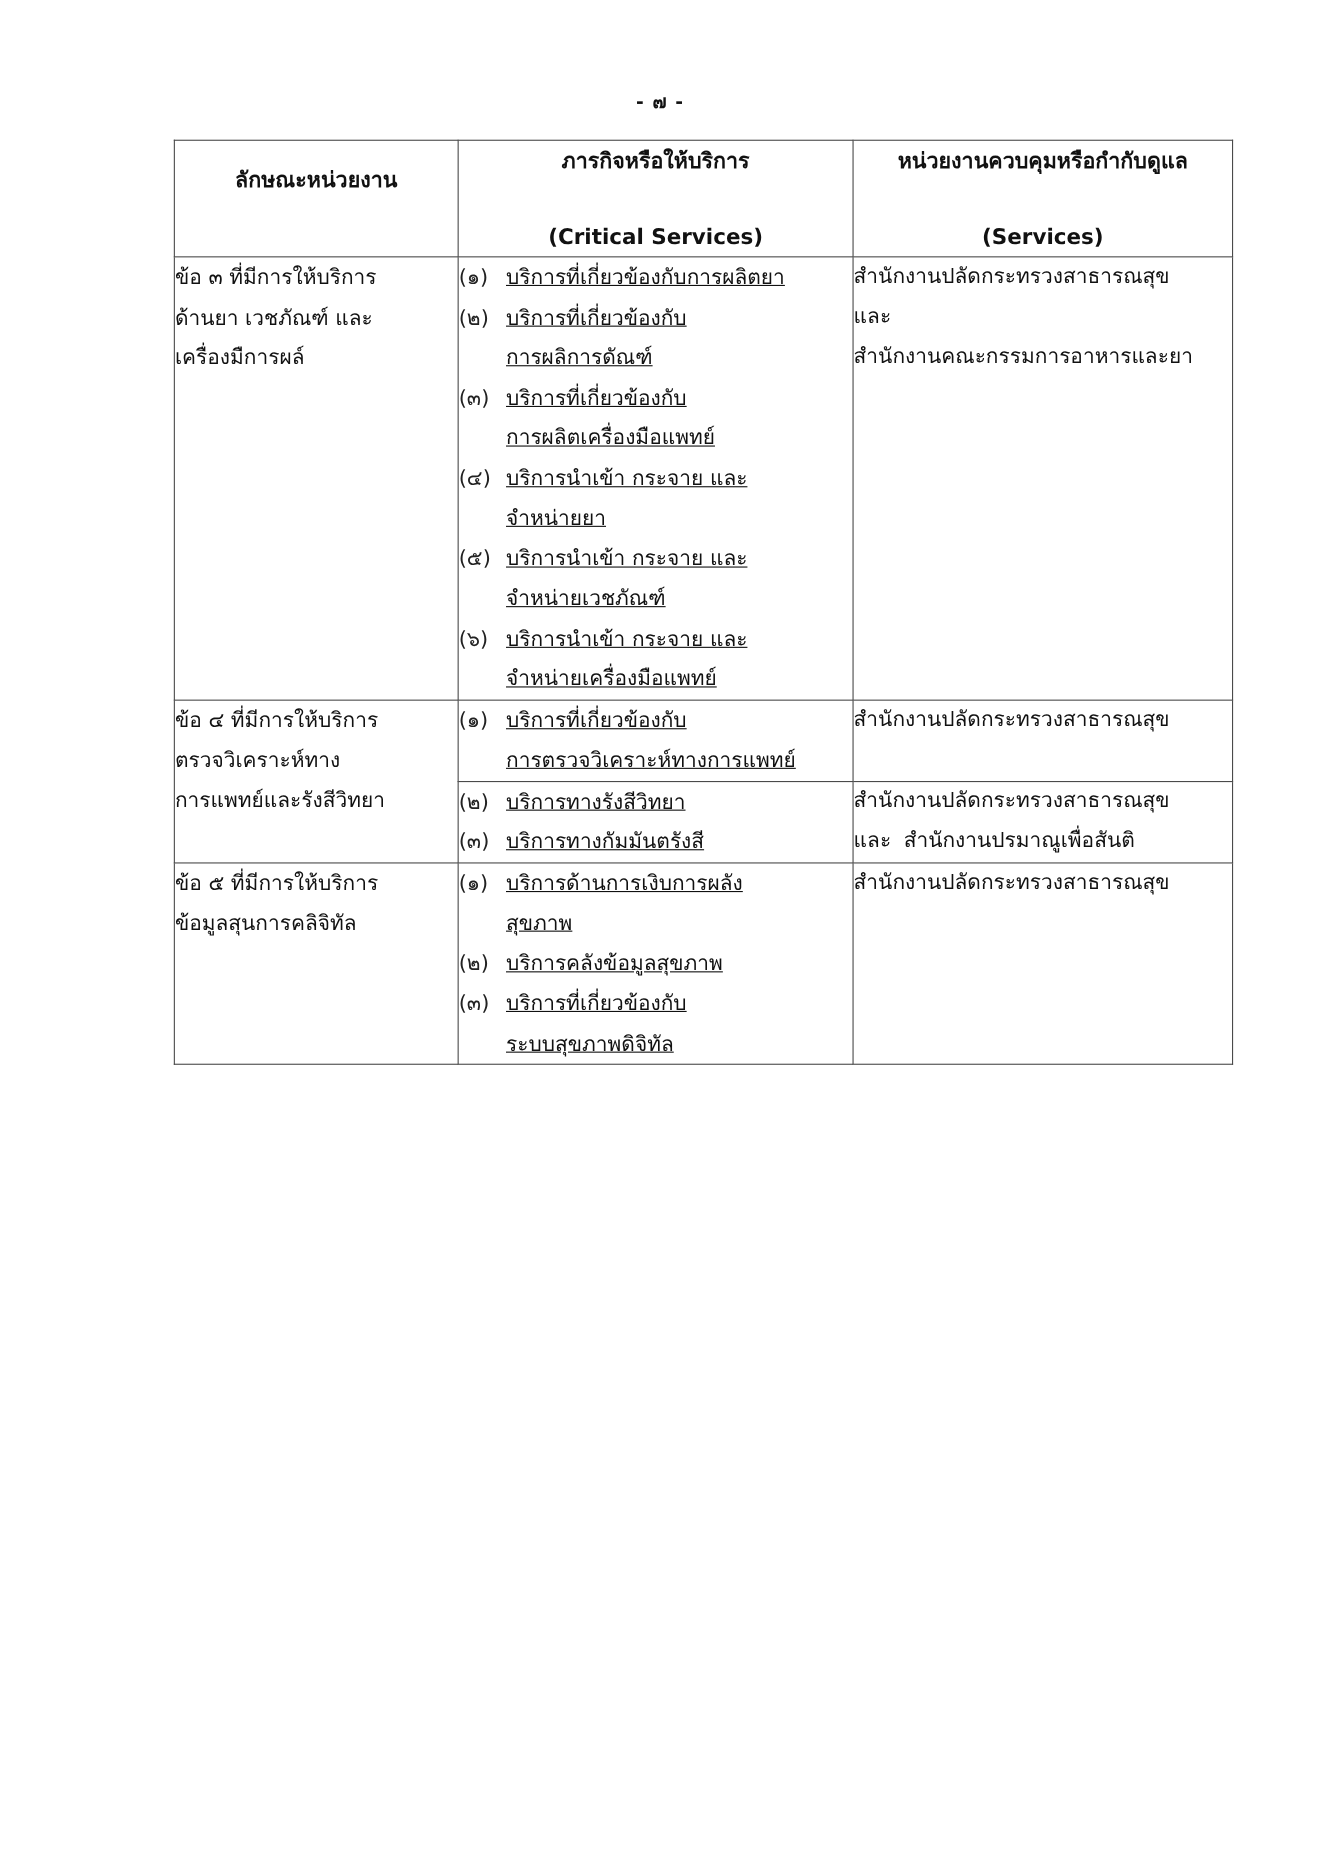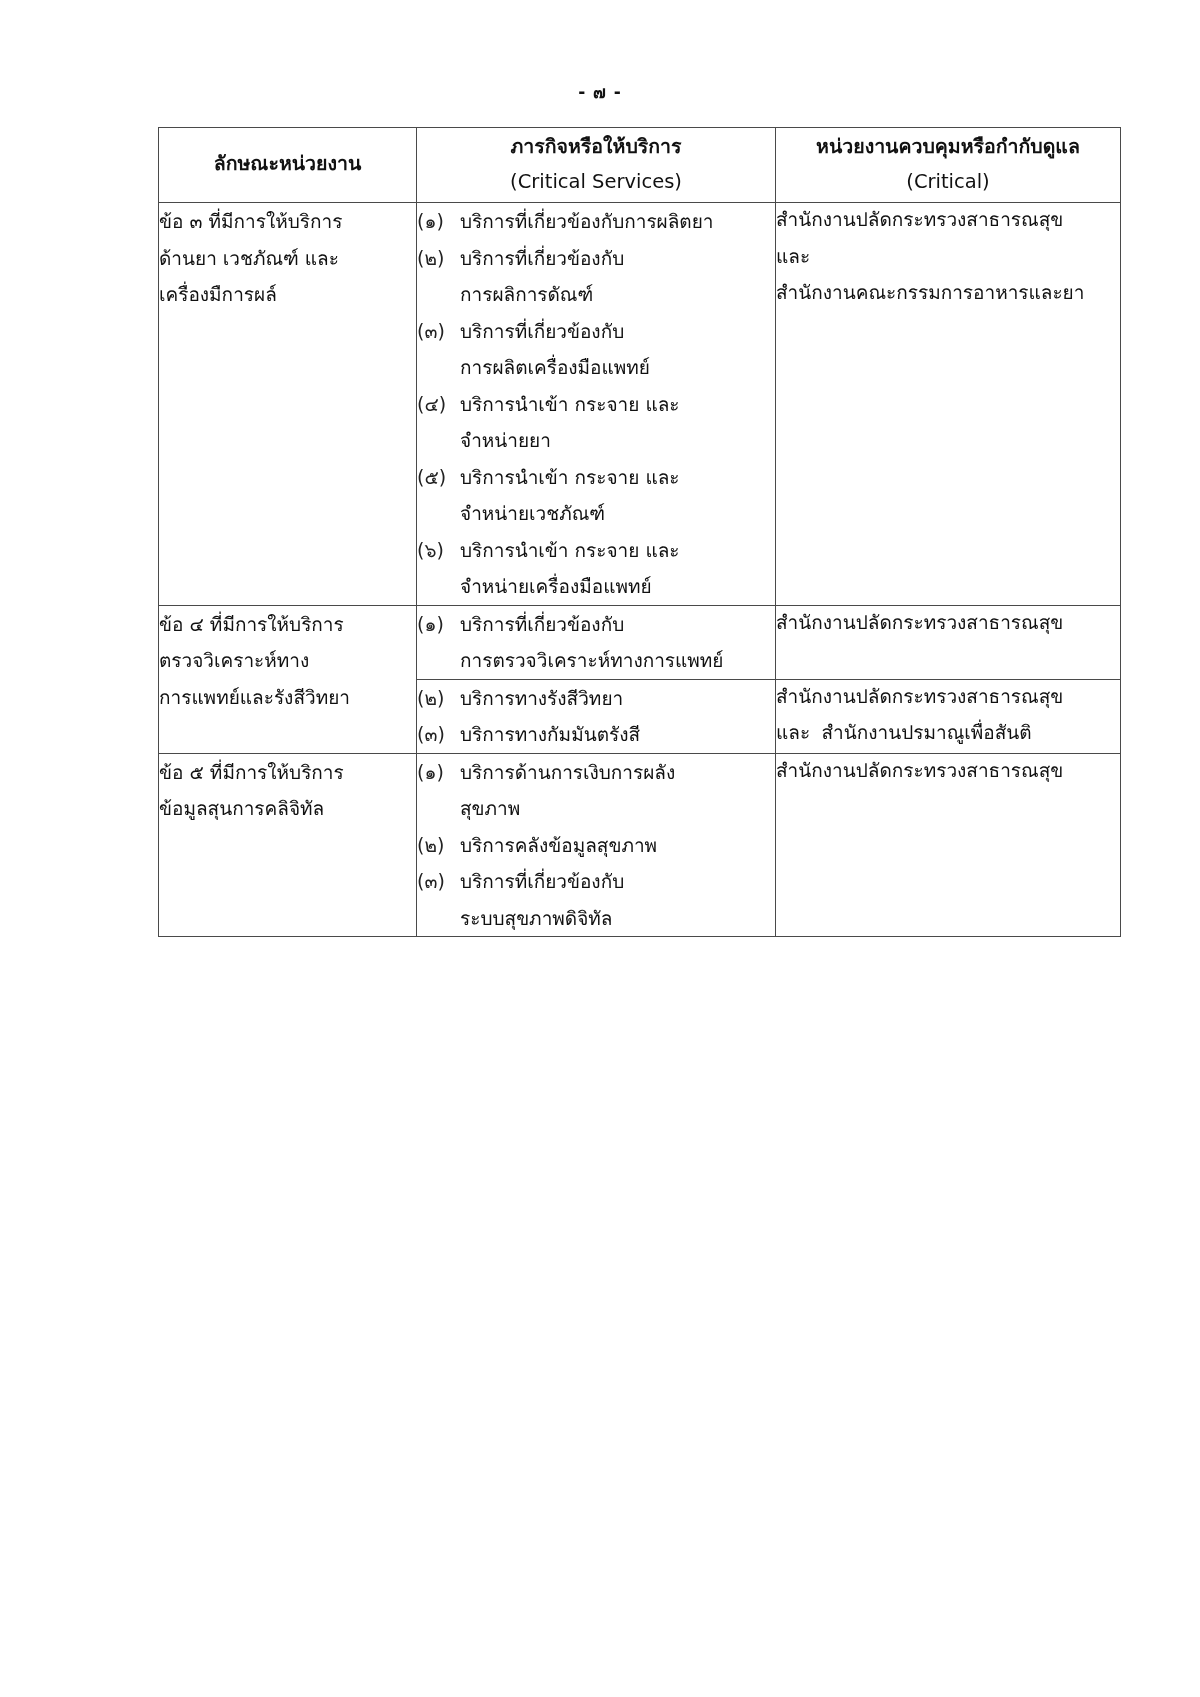--- a/index.html
+++ b/index.html
@@ -21,26 +21,26 @@
     border: 1.4px solid #4a4a4a; vertical-align: top; padding: 0;
   }
   col.c1 { width: 258px; }
   col.c2 { width: 359px; }
   col.c3 { width: 345px; }
   th {
     font-weight: bold; font-size: 19.5px; text-align: center;
     height: 73px; line-height: 35px; padding-top: 1px !important;
   }
   th .hdr-single { line-height: 73px; font-family: Liberation Mono, monospace; }
-  th .hdr-en { font-weight: normal; }
+  th .hdr-en { font-weight: bold; margin-top: 34px; }
   .cell-pad { padding: 2px 8px 0 8px; }
   .svc-list { padding: 2px 4px 0 26px; }
   .svc-item { display: flex; }
   .svc-num { width: 43px; flex: none; color: #222; }
-  .svc-text { flex: 1; }
+  .svc-text { flex: 1; text-decoration: underline; }
   .reg-pad { padding: 2px 4px 0 8px; font-family: Liberation Mono, monospace; }
   td.row-sub { border-top: 1.4px solid #4a4a4a; }
 </style>
 </head>
 <body>
 
 <div class="page-number">- ๗ -</div>
 
 <table class="doc-table">
   <colgroup>
@@ -52,21 +52,21 @@
     <tr>
       <th>
         <div class="hdr-single">ลักษณะหน่วยงาน</div>
       </th>
       <th>
         <div>ภารกิจหรือให้บริการ</div>
         <div class="hdr-en">(Critical Services)</div>
       </th>
       <th>
         <div>หน่วยงานควบคุมหรือกำกับดูแล</div>
-        <div class="hdr-en">(Critical)</div>
+        <div class="hdr-en">(Services)</div>
       </th>
     </tr>
   </thead>
   <tbody>
 
     <tr>
       <td class="cell-pad">
         <div>ข้อ ๓  ที่มีการให้บริการ</div>
         <div>ด้านยา เวชภัณฑ์ และ</div>
         <div>เครื่องมืการผล์</div>

